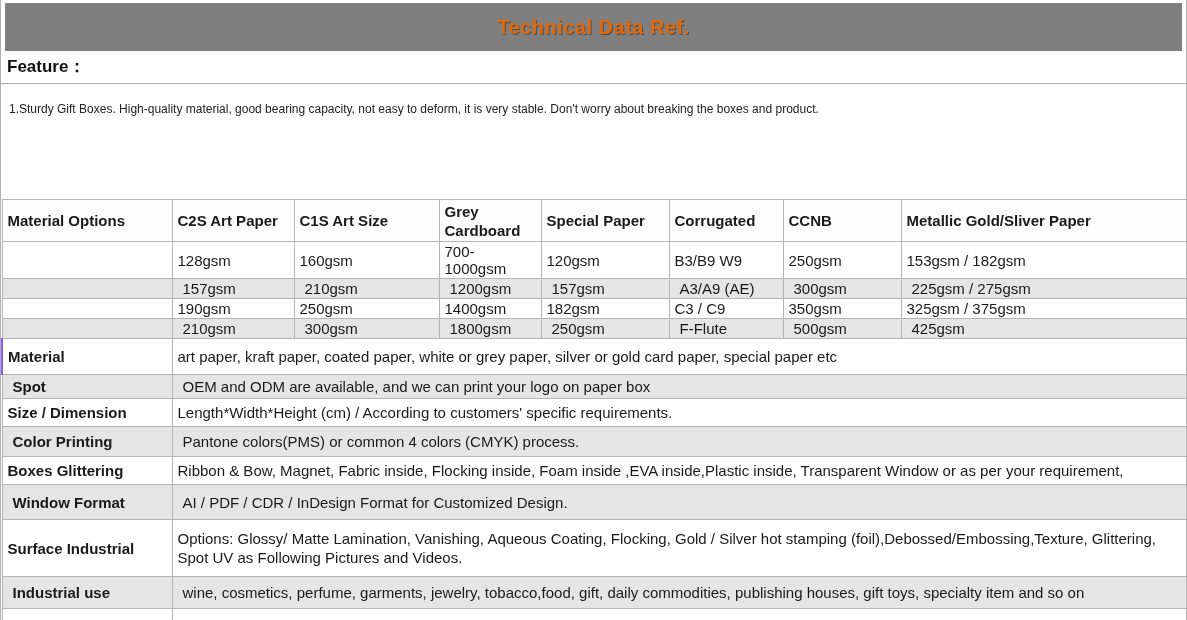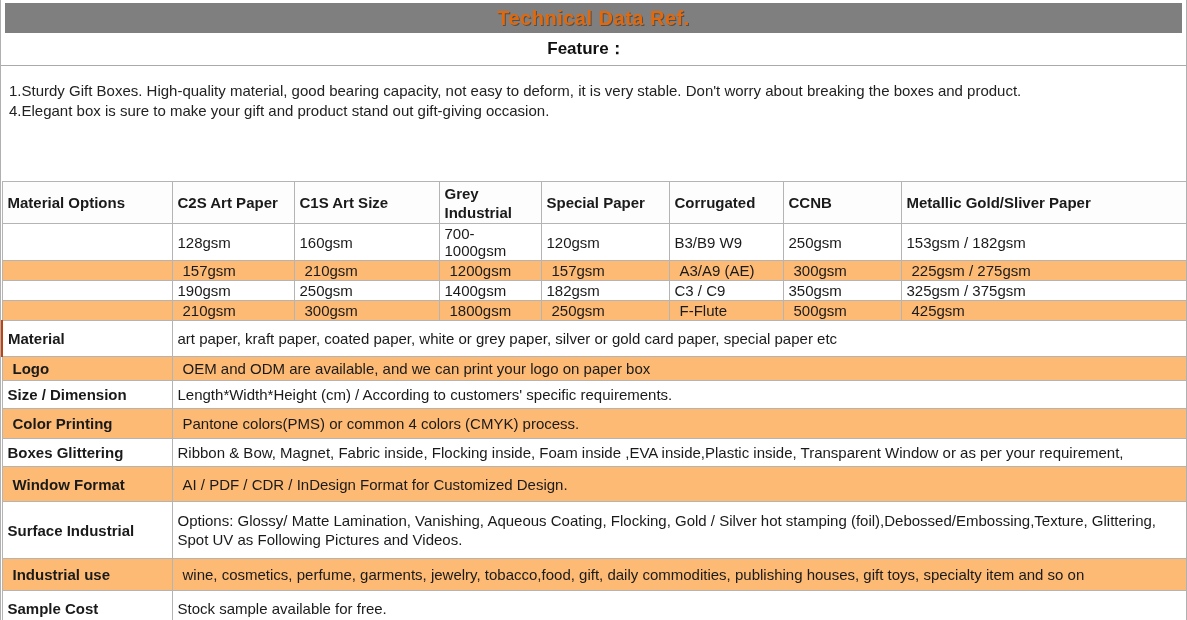--- a/index.html
+++ b/index.html
@@ -11,50 +11,49 @@
   }
   .sheet {
     width: 1187px;
     height: 620px;
     background: #ffffff;
     border-left: 1px solid #b0b0b0;
     border-right: 1px solid #b0b0b0;
     overflow: hidden;
   }
   .banner {
-    height: 30px;
+    height: 48px;
     margin: 3px 4px 0 4px;
     background: #7f7f7f;
     display: flex;
     align-items: center;
     justify-content: center;
   }
   .banner-title {
     color: #e2690b;
     font-size: 20px;
     font-weight: bold;
     letter-spacing: 0.5px;
     text-shadow: 1px 1px 0 rgba(70,70,70,0.85);
   }
   .feature-heading-row {
     padding: 4px 20px 5px 6px;
     border-bottom: 1px solid #ababab;
-    text-align: center;
   }
   .feature-heading {
     font-size: 17px;
     font-weight: bold;
     color: #111;
   }
   .feature-list {
     padding: 15px 8px 0 8px;
     height: 108px;
   }
   .feature-item {
-    font-size: 15px;
+    font-size: 12px;
     line-height: 20px;
     color: #222;
     white-space: nowrap;
   }
   table.spec-table {
     border-collapse: collapse;
     table-layout: fixed;
     width: 1187px;
     margin-top: 7px;
   }
@@ -64,60 +63,59 @@
     font-size: 15px;
     vertical-align: middle;
     text-align: left;
     overflow: hidden;
   }
   .spec-table thead th {
     font-weight: bold;
     background: #fdfdfd;
     line-height: 19px;
   }
-  tr.shaded td { background: #fdba74; padding-left: 10px; }
+  tr.shaded td { background: #e5e5e5; padding-left: 10px; }
   td.label-cell { font-weight: bold; }
-  td.orange-left { border-left: 2px solid #c2410c; }
+  td.orange-left { border-left: 2px solid #8b5cf6; }
   td.value-cell { line-height: 19px; }
 </style>
 </head>
 <body>
 
 <div class="sheet">
 
   <div class="banner">
     <span class="banner-title">Technical Data Ref.</span>
   </div>
 
   <div class="feature-heading-row">
     <span class="feature-heading">Feature：</span>
   </div>
 
   <div class="feature-list">
     <div class="feature-item">1.Sturdy Gift Boxes. High-quality material, good bearing capacity, not easy to deform, it is very stable. Don't worry about breaking the boxes and product.</div>
-    <div class="feature-item">4.Elegant box is sure to make your gift and product stand out gift-giving occasion.</div>
   </div>
 
   <table class="spec-table">
     <colgroup>
       <col style="width:170px">
         <col style="width:122px">
         <col style="width:145px">
         <col style="width:102px">
       <col style="width:128px">
         <col style="width:114px">
         <col style="width:118px">
         <col style="width:288px">
     </colgroup>
     <thead>
       <tr style="height:42px">
         <th>Material Options</th>
         <th>C2S Art Paper</th>
         <th>C1S Art Size</th>
-        <th>Grey Industrial</th>
+        <th>Grey Cardboard</th>
         <th>Special Paper</th>
         <th>Corrugated</th>
         <th>CCNB</th>
         <th>Metallic Gold/Sliver Paper</th>
       </tr>
     </thead>
     <tbody>
       <tr style="height:20px">
         <td></td>
         <td>128gsm</td>
@@ -157,21 +155,21 @@
         <td>F-Flute</td>
         <td>500gsm</td>
         <td>425gsm</td>
       </tr>
 
       <tr style="height:36px">
         <td class="label-cell orange-left">Material</td>
         <td class="value-cell" colspan="7">art paper, kraft paper, coated paper, white or grey paper, silver or gold card paper, special paper etc</td>
       </tr>
       <tr class="shaded" style="height:24px">
-        <td class="label-cell">Logo</td>
+        <td class="label-cell">Spot</td>
         <td class="value-cell" colspan="7">OEM and ODM are available, and we can print your logo on paper box</td>
       </tr>
       <tr style="height:28px">
         <td class="label-cell">Size / Dimension</td>
         <td class="value-cell" colspan="7">Length*Width*Height (cm) / According to customers' specific requirements.</td>
       </tr>
       <tr class="shaded" style="height:30px">
         <td class="label-cell">Color Printing</td>
         <td class="value-cell" colspan="7">Pantone colors(PMS) or common 4 colors (CMYK) process.</td>
       </tr>

